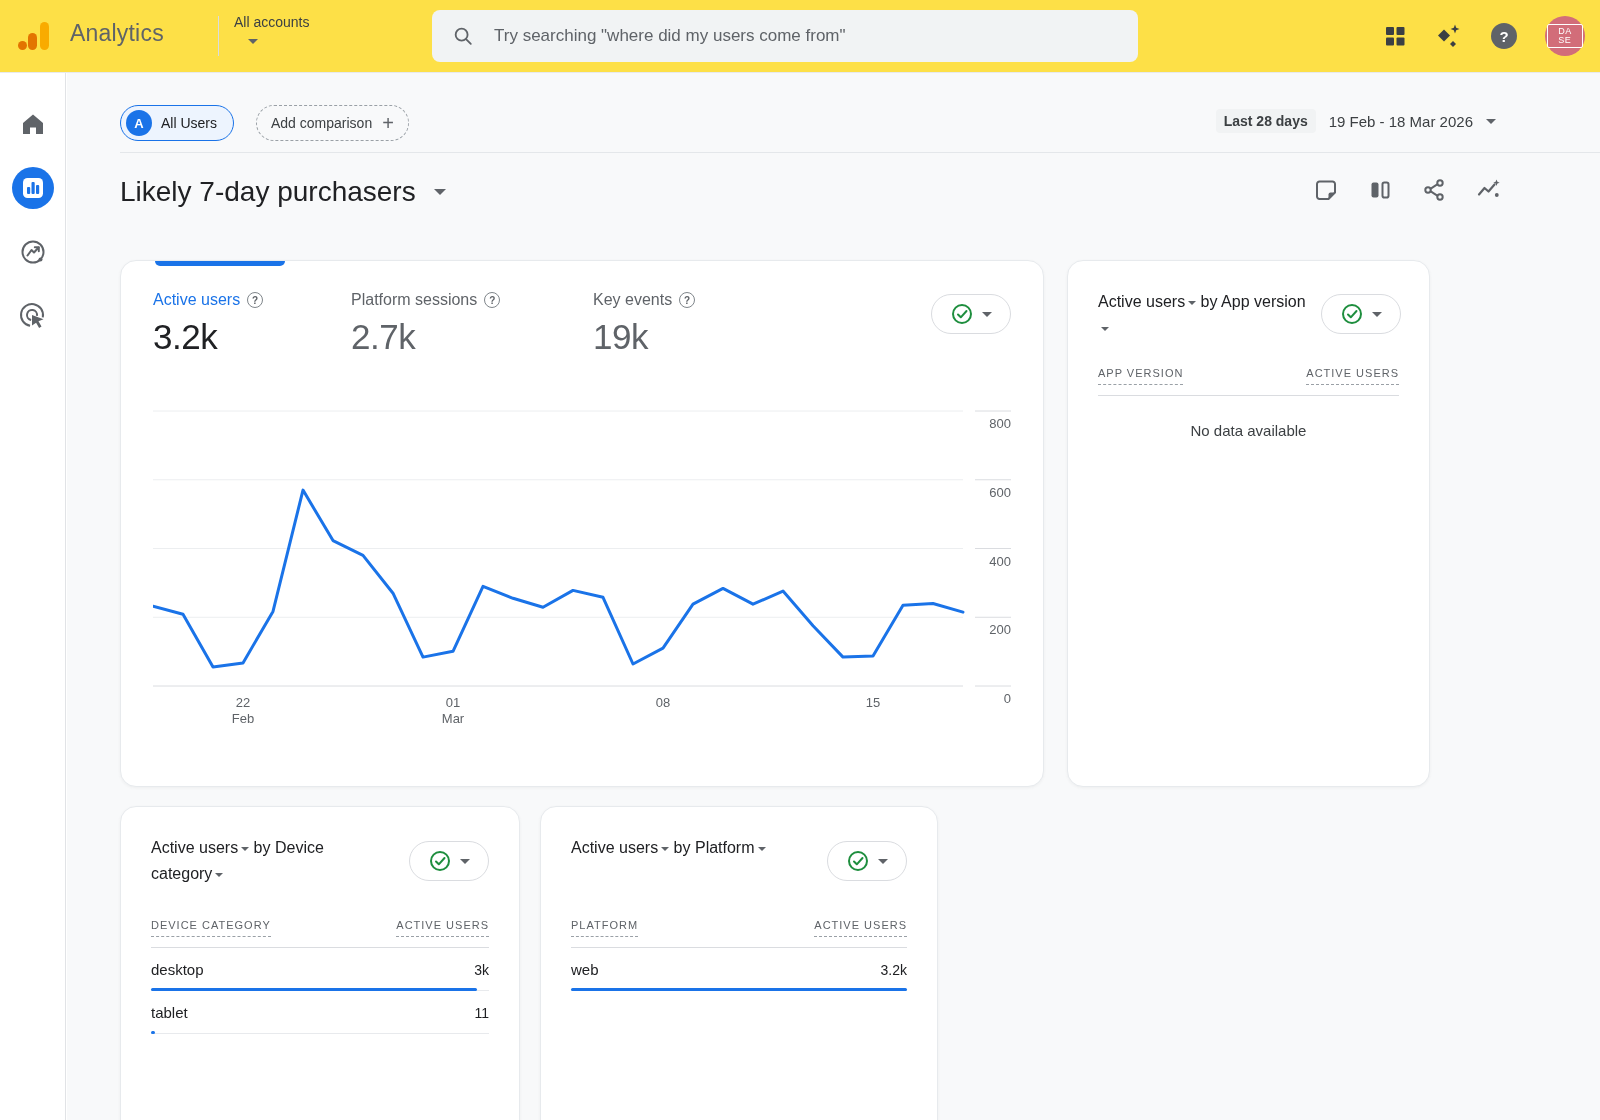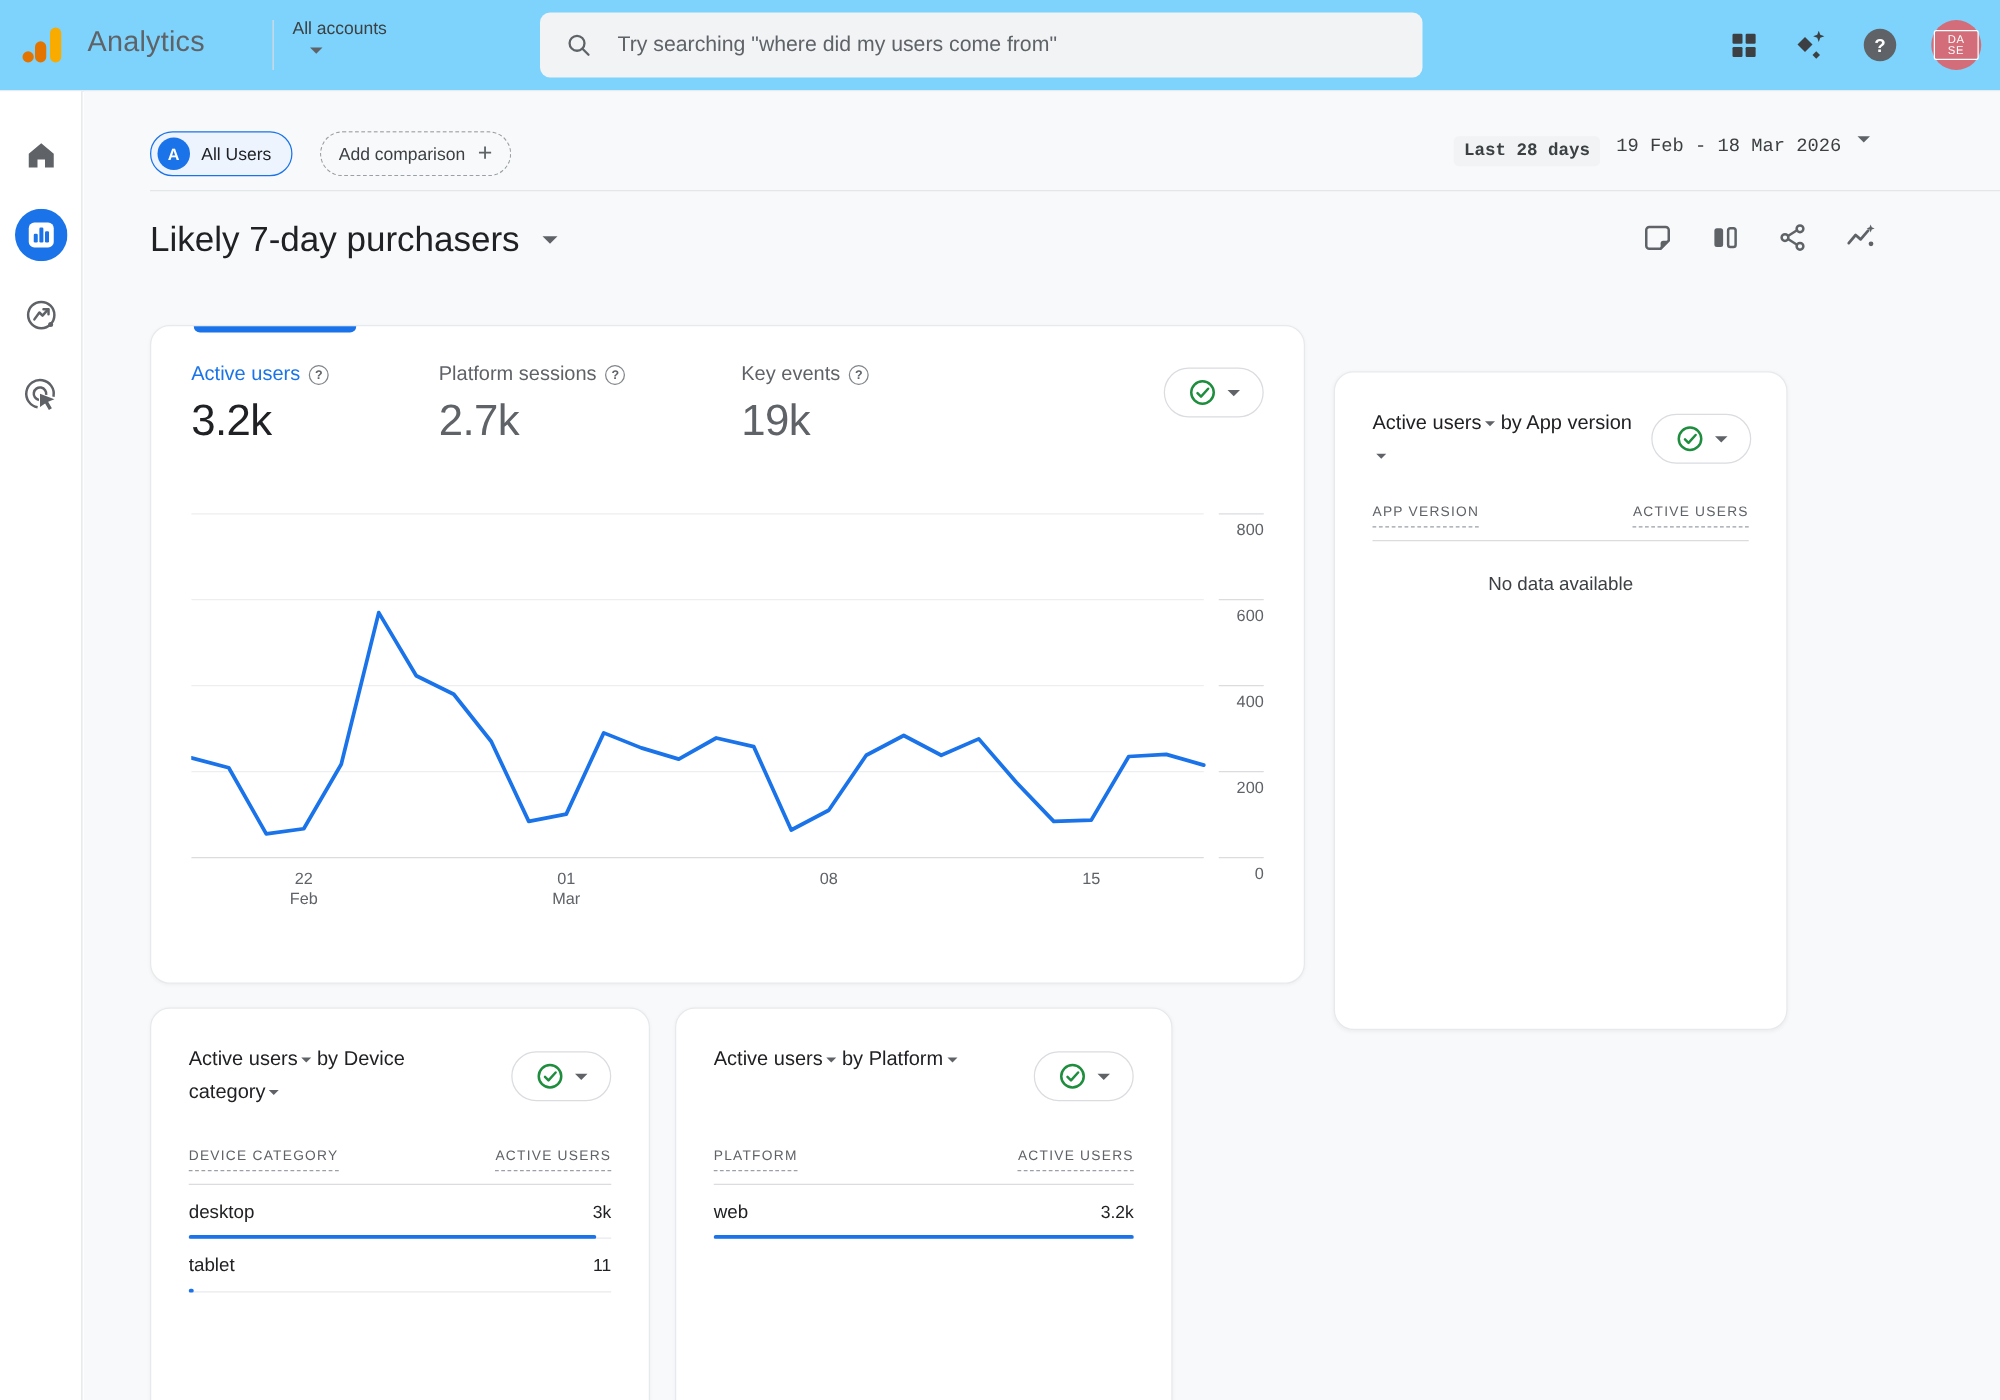--- a/index.html
+++ b/index.html
@@ -1,20 +1,20 @@
 <!DOCTYPE html>
 <html><head>
 <meta charset="utf-8">
 <style>
   html,body{margin:0;padding:0;overflow:hidden;background:#fff;}
   body{font-family:"Liberation Sans",sans-serif;color:#202124;}
   #page{position:relative;width:1600px;height:1120px;background:#fff;overflow:hidden;}
 
   
-  #header{position:absolute;left:0;top:0;width:1600px;height:72px;background:#7dd3fc;border-bottom:1px solid #e8eaed;}
+  #header{position:absolute;left:0;top:0;width:1600px;height:72px;background:#fde047;border-bottom:1px solid #e8eaed;}
   #logo{position:absolute;left:16px;top:18px;width:36px;height:36px;}
   #app-name{position:absolute;left:70px;top:20px;font-size:23px;color:#5f6368;letter-spacing:.2px;}
   #header-divider{position:absolute;left:218px;top:16px;width:1px;height:40px;background:#dadce0;}
   #account-switcher{position:absolute;left:234px;top:14px;cursor:pointer;}
   #account-switcher .acct-label{font-size:14px;color:#3c4043;}
   #account-switcher .caret{margin:8px 0 0 14px;}
   .caret{width:0;height:0;border-left:5px solid transparent;border-right:5px solid transparent;border-top:5px solid #5f6368;display:inline-block;}
   #search-bar{position:absolute;left:432px;top:10px;width:706px;height:52px;background:#f1f3f4;border-radius:8px;display:flex;align-items:center;padding:0 20px;box-sizing:border-box;}
   #search-bar input{border:none;outline:none;background:transparent;font-family:"Liberation Sans",sans-serif;font-size:17px;color:#5f6368;width:600px;margin-left:18px;}
   #search-bar input::placeholder{color:#5f6368;opacity:1;}
@@ -29,35 +29,35 @@
 
   
   #content-bg{position:absolute;left:67px;top:73px;right:0;bottom:0;background:#f8f9fa;}
 
   
   #chip-all-users{position:absolute;left:120px;top:105px;height:36px;box-sizing:border-box;display:inline-flex;align-items:center;gap:9px;padding:5px 16px 5px 5px;border:1px solid #1a73e8;border-radius:18px;background:#edf4fe;cursor:pointer;}
   #chip-all-users .chip-a{width:26px;height:26px;border-radius:50%;background:#1a73e8;color:#fff;font-size:13px;font-weight:700;display:flex;align-items:center;justify-content:center;}
   #chip-all-users .chip-label{font-size:14px;color:#202124;}
   #chip-add{position:absolute;left:256px;top:105px;height:36px;box-sizing:border-box;display:inline-flex;align-items:center;gap:10px;padding:5px 14px;border:1px dashed #9aa0a6;border-radius:18px;color:#3c4043;font-size:14px;font-weight:500;cursor:pointer;background:transparent;}
   #chip-add .plus{font-size:20px;font-weight:400;color:#5f6368;line-height:16px;}
-  #date-range{position:absolute;right:104px;top:109px;display:flex;align-items:flex-start;gap:13px;cursor:pointer;font-family:Liberation Mono, monospace;}
+  #date-range{position:absolute;right:104px;top:109px;display:flex;align-items:center;gap:13px;cursor:pointer;}
   #date-range .preset{background:#f1f3f4;border-radius:4px;padding:4px 8px;font-size:14px;font-weight:700;color:#3c4043;}
   #date-range .range{font-size:15px;color:#3c4043;}
   #row-divider{position:absolute;left:120px;top:152px;right:0;height:1px;background:#e4e7ea;}
 
   
   #report-title{position:absolute;left:120px;top:176px;display:flex;align-items:center;gap:18px;cursor:pointer;}
   #report-title .t{font-size:28px;color:#202124;}
   #report-title .caret{border-left-width:6px;border-right-width:6px;border-top-width:6px;}
   #title-actions{position:absolute;right:100px;top:178px;display:flex;align-items:center;gap:30px;}
 
   
   .card{position:absolute;background:#fff;border:1px solid #e7eaed;border-radius:16px;box-shadow:0 1px 3px rgba(60,64,67,.06);box-sizing:border-box;}
   #overview-card{left:120px;top:260px;width:924px;height:527px;}
-  #appver-card{left:1067px;top:260px;width:363px;height:527px;margin-top:37px;}
+  #appver-card{left:1067px;top:260px;width:363px;height:527px;}
   #device-card{left:120px;top:806px;width:400px;height:372px;}
   #platform-card{left:540px;top:806px;width:398px;height:372px;}
 
   #tab-indicator{position:absolute;left:34px;top:0;width:130px;height:5px;background:#1a73e8;border-radius:0 0 6px 6px;}
 
   #metrics{position:absolute;left:32px;top:30px;display:flex;}
   .metric{cursor:pointer;}
   .metric.m0{width:198px;}
   .metric.m1{width:242px;}
   .metric-top{display:flex;align-items:center;gap:7px;}

